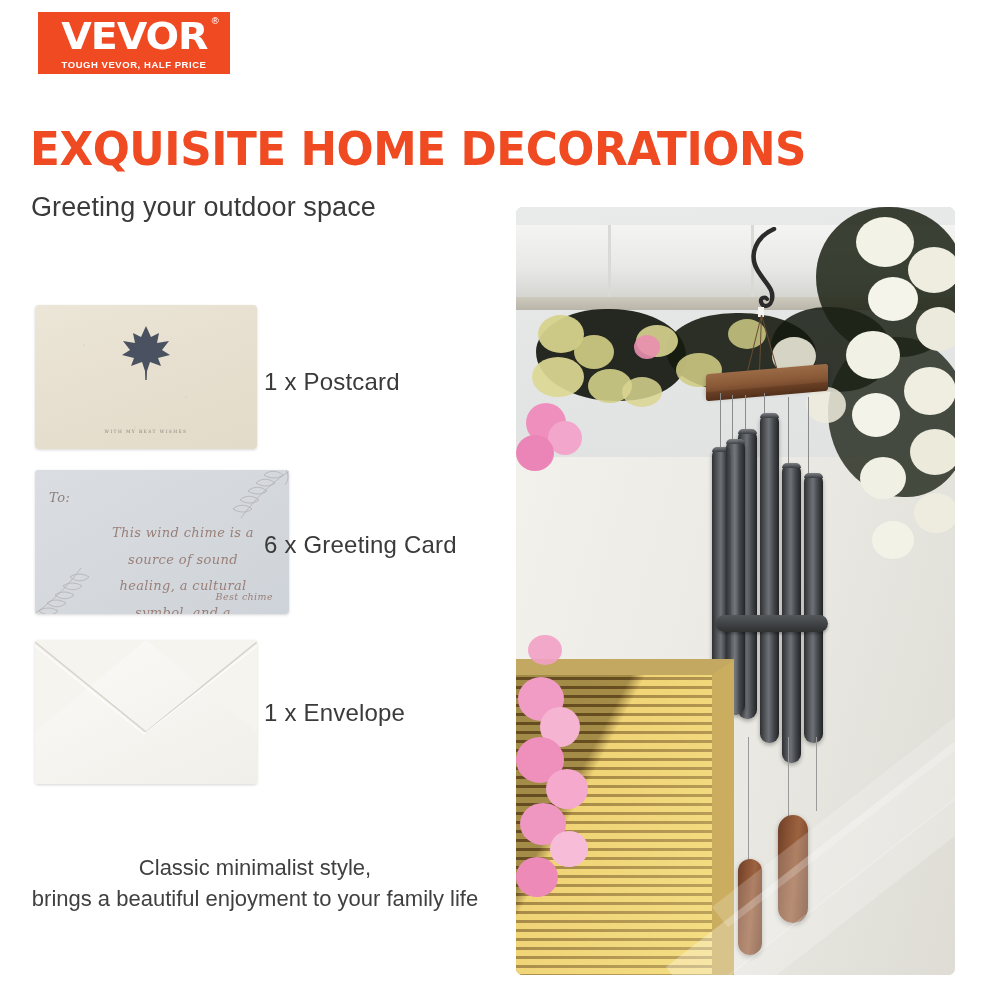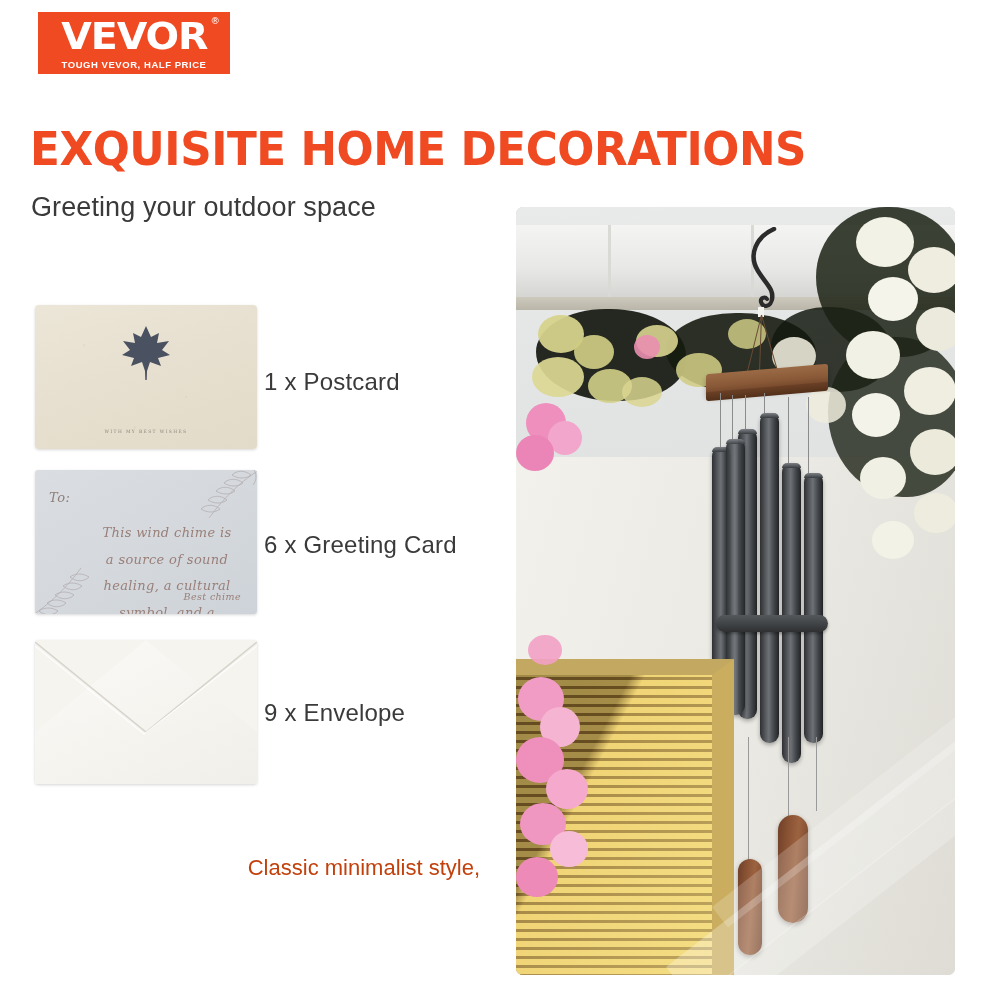--- a/index.html
+++ b/index.html
@@ -46,21 +46,21 @@
              font-family:"DejaVu Serif",serif;font-style:italic;
              font-size:14px;color:#55514a;line-height:1.38;letter-spacing:.6px;}
   .pc-micro{position:absolute;left:0;right:0;top:124px;text-align:center;
             font-size:4.4px;color:#8b857b;letter-spacing:1.4px;
             font-family:"DejaVu Serif",serif;}
 
   
   .greetcard{position:absolute;left:35px;top:470px;width:222px;height:144px;
              border-radius:3px;
              background:linear-gradient(150deg,#dadde2 0%,#d6dade 40%,#ced3d9 100%);
-             box-shadow:0 1px 3px rgba(0,0,0,.16);overflow:hidden;}
+             box-shadow:0 1px 3px rgba(0,0,0,.16);overflow:hidden;padding-left:32px;}
   .gc-to{position:absolute;left:14px;top:20px;font-family:"DejaVu Serif",serif;
          font-style:italic;font-size:13px;color:#8d7f7a;letter-spacing:.5px;}
   .gc-body{position:absolute;left:30px;right:24px;top:50px;text-align:center;
            font-family:"DejaVu Serif",serif;font-style:italic;
            font-size:13px;line-height:2.05;color:#9a7f78;letter-spacing:.35px;margin-left:36px;}
   .gc-best{position:absolute;right:16px;bottom:12px;font-family:"DejaVu Serif",serif;
            font-style:italic;font-size:9.5px;color:#9a7f78;letter-spacing:.4px;}
   .gc-fern{position:absolute;opacity:.55;}
   .gc-fern.tr{right:-6px;top:-4px;}
   .gc-fern.bl{left:-8px;bottom:-6px;transform:rotate(180deg);}
@@ -69,22 +69,22 @@
   .envelope{position:absolute;left:35px;top:640px;width:222px;height:144px;
             border-radius:3px;background:linear-gradient(155deg,#fbfaf7,#f1efe9);
             box-shadow:0 1px 3px rgba(0,0,0,.17);overflow:hidden;}
   .env-flapL{position:absolute;left:0;top:0;width:0;height:0;
              border-left:111px solid #f6f4ef;border-bottom:92px solid transparent;}
   .env-flapR{position:absolute;right:0;top:0;width:0;height:0;
              border-right:111px solid #f6f4ef;border-bottom:92px solid transparent;}
   .env-line{position:absolute;left:0;top:0;width:100%;height:100%;}
 
   
-  .caption{position:absolute;left:30px;top:852px;width:450px;text-align:right;
-           font-size:22px;line-height:1.42;color:#c2410c;}
+  .caption{position:absolute;left:30px;top:852px;width:450px;text-align:center;
+           font-size:22px;line-height:1.42;color:#404040;}
 
   
   .photo{position:absolute;left:516px;top:207px;width:439px;height:768px;
          border-radius:7px;overflow:hidden;background:#cfd3cf;}
   .ph-sky{position:absolute;inset:0;
           background:linear-gradient(175deg,#e9eaea 0%,#dfe2e1 38%,#e8e9e6 100%);}
   .ph-wall{position:absolute;left:0;top:250px;width:100%;height:518px;
            background:linear-gradient(105deg,#f2f1ec 0%,#e9e8e2 55%,#dedcd5 100%);}
   .beam{position:absolute;left:0;top:18px;width:100%;height:72px;
         background:linear-gradient(180deg,#f4f4f2 0%,#e8e9e7 60%,#d5d6d2 100%);
@@ -177,24 +177,25 @@
 <div class="item-label lbl-greet">6 x Greeting Card</div>
 
 <div class="envelope">
   <div class="env-flapL"></div>
   <div class="env-flapR"></div>
   <svg class="env-line" viewBox="0 0 222 144" preserveAspectRatio="none">
     <path d="M0 2 L111 92 L222 2" fill="none" stroke="#d7d4cc" stroke-width="1.6"></path>
     <path d="M0 6 L109 94 L222 6" fill="none" stroke="#ffffff" stroke-width="1.2" opacity=".8"></path>
   </svg>
 </div>
-<div class="item-label lbl-env">9 x Envelope</div>
+<div class="item-label lbl-env">1 x Envelope</div>
 
 <div class="caption">
   <div>Classic minimalist style,</div>
+  <div>brings a beautiful enjoyment to your family life</div>
 </div>
 
 <div class="photo">
   <div class="ph-sky"></div>
   <div class="ph-wall"></div>
 
   <div class="beam"></div>
   <div class="beam-seam" style="left:92px"></div>
   <div class="beam-seam" style="left:235px"></div>
   <div class="beam-under"></div>

